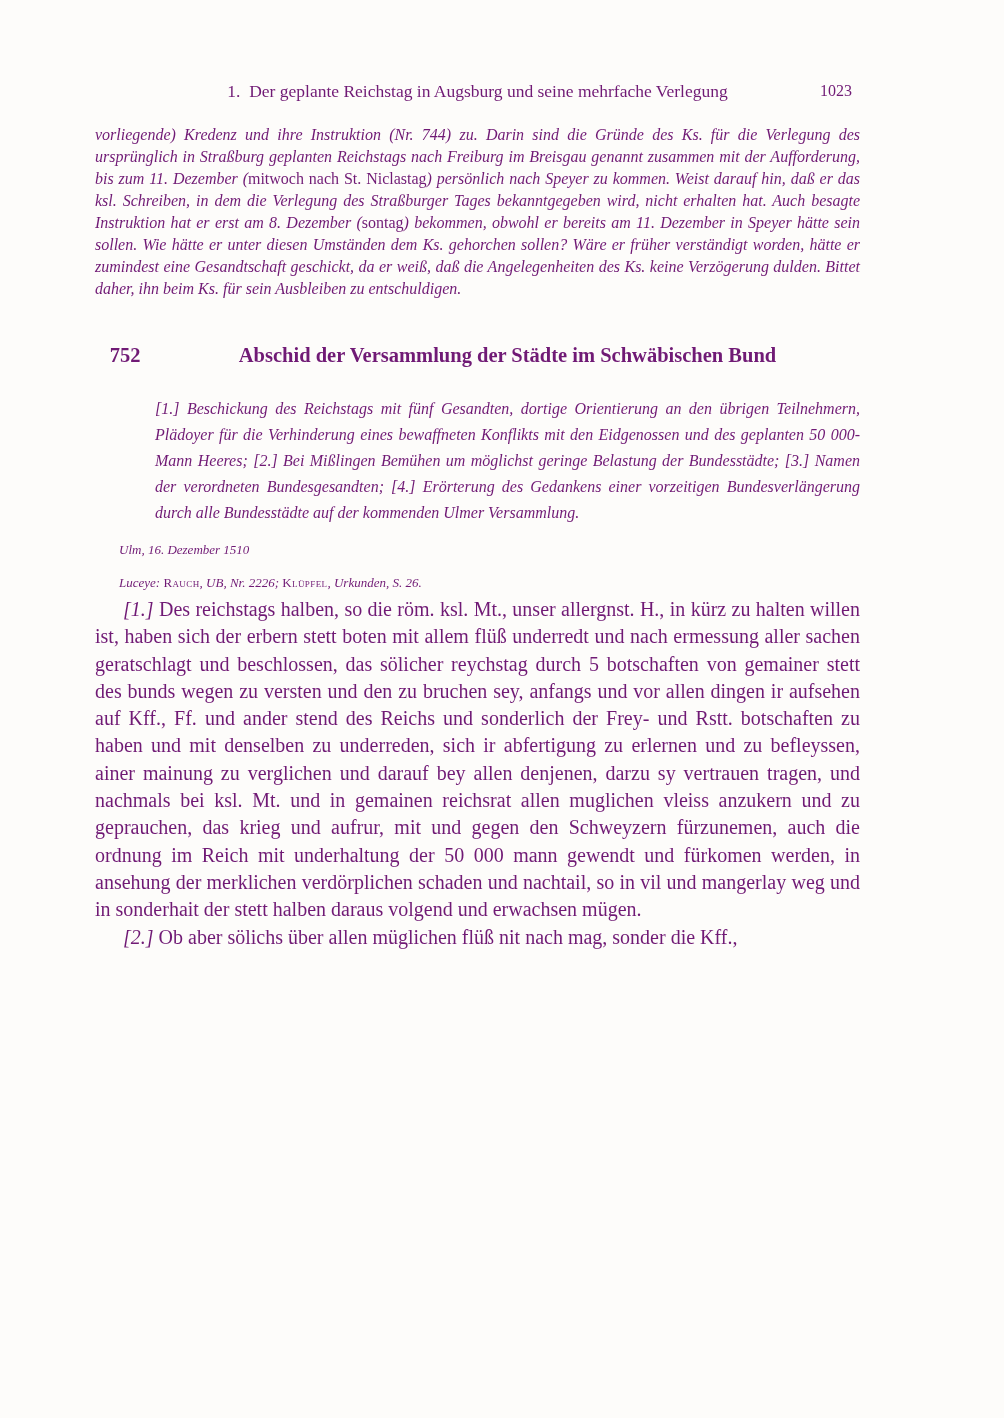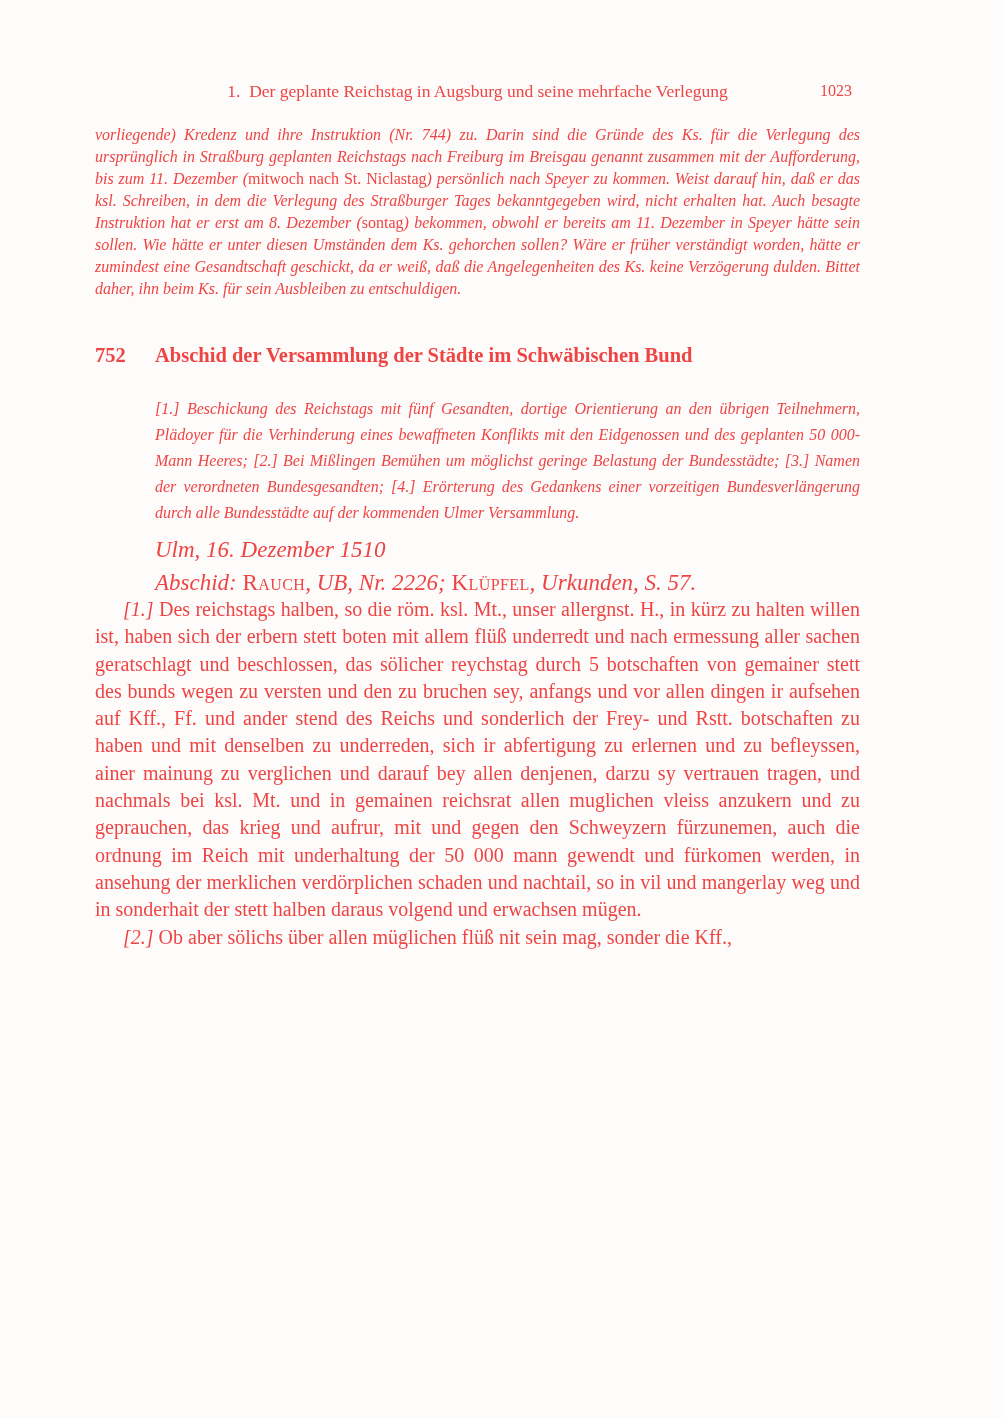--- a/index.html
+++ b/index.html
@@ -2,21 +2,21 @@
 <html lang="de"><head>
 <meta charset="utf-8">
 <style>
   * { margin: 0; padding: 0; box-sizing: border-box; }
   html, body { background: #ffffff; }
 
   .page {
     width: 1004px;
     height: 1418px;
     background: #fdfcfa;
-    color: #ef4444;
+    color: #701a75;
     font-family: "Liberation Serif", "DejaVu Serif", serif;
     padding: 80px 144px 0 95px;
     position: relative;
     overflow: hidden;
   }
 
   .content { width: 765px; }
 
   
   .running-head {
@@ -45,37 +45,38 @@
     line-height: 22px;
   }
 
   
   .entry-heading {
     margin-top: 42px;
     display: flex;
     font-weight: bold;
     font-size: 20.5px;
     line-height: 26px;
+    text-align: center;
   }
   .entry-num { width: 60px; flex: 0 0 60px; }
   .entry-title { flex: 1; }
 
   
   .summary {
     margin-top: 28px;
     margin-left: 60px;
     font-size: 16px;
     line-height: 26px;
   }
 
   
   .meta {
     margin-top: 7px;
-    margin-left: 60px;
-    font-size: 23px;
+    margin-left: 24px;
+    font-size: 13px;
     line-height: 26px;
   }
   .meta.first-meta { margin-top: 11px; }
 
   
   .body-p {
     font-size: 20px;
     line-height: 27.3px;
   }
   .body-p.first-body { margin-top: 9px; }
@@ -97,21 +98,21 @@
     <div class="entry-heading">
       <span class="entry-num">752</span>
       <span class="entry-title">Abschid der Versammlung der Städte im Schwäbischen Bund</span>
     </div>
 
     <p class="summary italic justify">[1.] Beschickung des Reichstags mit fünf Gesandten, dortige Orientierung an den übrigen Teilnehmern, Plädoyer für die Verhinderung eines bewaffneten Konflikts mit den Eidgenossen und des geplanten 50&nbsp;000-Mann Heeres; [2.] Bei Mißlingen Bemühen um möglichst geringe Belastung der Bundesstädte; [3.] Namen der verordneten Bundesgesandten; [4.] Erörterung des Gedankens einer vorzeitigen Bundesverlängerung durch alle Bundesstädte auf der kommenden Ulmer Versammlung.</p>
 
     <p class="meta italic first-meta">Ulm, 16. Dezember 1510</p>
 
 
-    <p class="meta"><span class="italic">Abschid:</span> <span class="smallcaps">Rauch</span><span class="italic">, UB, Nr. 2226; </span><span class="smallcaps">Klüpfel</span><span class="italic">, Urkunden, S. 57.</span></p>
+    <p class="meta"><span class="italic">Luceye:</span> <span class="smallcaps">Rauch</span><span class="italic">, UB, Nr. 2226; </span><span class="smallcaps">Klüpfel</span><span class="italic">, Urkunden, S. 26.</span></p>
 
 
     <p class="body-p justify indent"><span class="italic">[1.]</span><span> Des reichstags halben, so die röm. ksl. Mt., unser allergnst. H., in kürz zu halten willen ist, haben sich der erbern stett boten mit allem flüß underredt und nach ermessung aller sachen geratschlagt und beschlossen, das sölicher reychstag durch 5 botschaften von gemainer stett des bunds wegen zu versten und den zu bruchen sey, anfangs und vor allen dingen ir aufsehen auf Kff., Ff. und ander stend des Reichs und sonderlich der Frey- und Rstt. botschaften zu haben und mit denselben zu underreden, sich ir abfertigung zu erlernen und zu befleyssen, ainer mainung zu verglichen und darauf bey allen denjenen, darzu sy vertrauen tragen, und nachmals bei ksl. Mt. und in gemainen reichsrat allen muglichen vleiss anzukern und zu geprauchen, das krieg und aufrur, mit und gegen den Schweyzern fürzunemen, auch die ordnung im Reich mit underhaltung der 50&nbsp;000 mann gewendt und fürkomen werden, in ansehung der merklichen verdörplichen schaden und nachtail, so in vil und mangerlay weg und in sonderhait der stett halben daraus volgend und erwachsen mügen.</span></p>
 
-    <p class="body-p justify indent"><span class="italic">[2.]</span><span> Ob aber sölichs über allen müglichen flüß nit sein mag, sonder die Kff.,</span></p>
+    <p class="body-p justify indent"><span class="italic">[2.]</span><span> Ob aber sölichs über allen müglichen flüß nit nach mag, sonder die Kff.,</span></p>
 
   </div>
 </div>
 
 </body></html>

